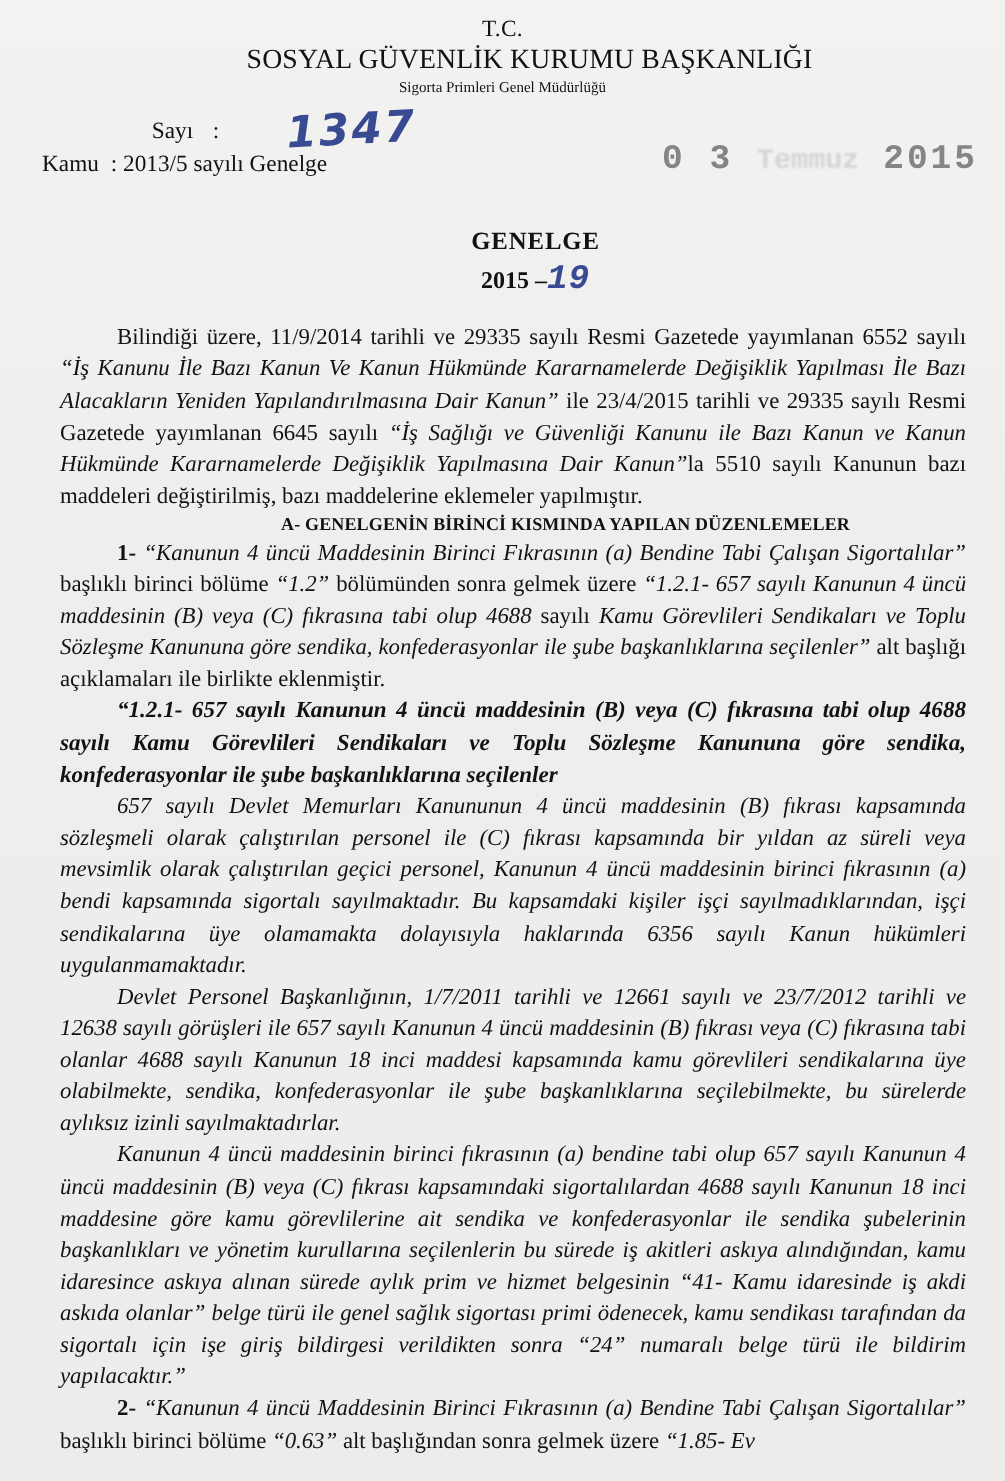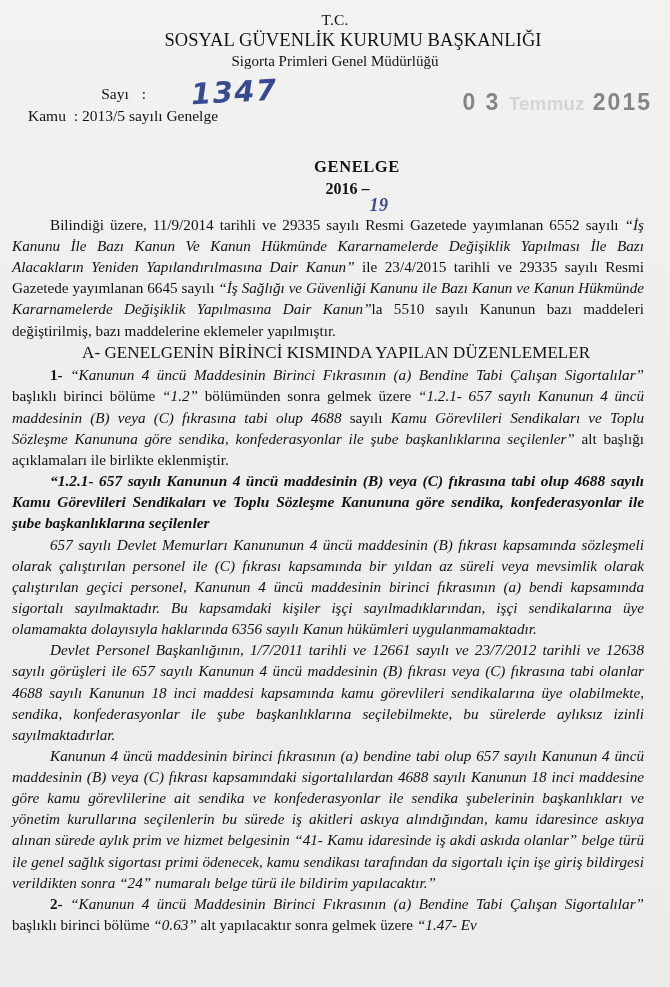--- a/index.html
+++ b/index.html
@@ -34,21 +34,21 @@
     font-size: 15.5px;
     letter-spacing: 0.2px;
   }
   .lh-org {
     font-size: 18.5px;
     letter-spacing: 0.1px;
     margin-top: 1px;
     padding-left: 36px;
   }
   .lh-dept {
-    font-size: 15px;
+    font-size: 10px;
     margin-top: 1px;
   }
 
   
   .meta {
     position: relative;
     height: 58px;
     margin-top: 12px;
   }
   .meta-left {
@@ -79,22 +79,22 @@
     color: #2b3f8c;
     font-style: italic;
     font-weight: 600;
     letter-spacing: 1.5px;
     transform: rotate(-3deg);
     opacity: 0.93;
   }
   .date-stamp {
     position: absolute;
     right: 18px;
-    top: 6px;
-    font-family: Liberation Sans, sans-serif;
+    top: 16px;
+    font-family: Liberation Mono, monospace;
     font-weight: bold;
     font-size: 23px;
     color: #5c5c62;
     letter-spacing: 2px;
     opacity: 0.72;
   }
   .date-stamp .stamp-month {
     color: #9c9ca4;
     opacity: 0.45;
     font-size: 19px;
@@ -114,54 +114,54 @@
     font-size: 16.5px;
     letter-spacing: 0.6px;
   }
   .genelge-no {
     font-weight: bold;
     font-size: 16px;
     position: relative;
     display: inline-block;
   }
   .handwritten-no {
-    font-family: Liberation Serif, serif;
+    font-family: Liberation Mono, monospace;
     font-style: italic;
     font-weight: 600;
     color: #2b3f8c;
-    font-size: 18px;
+    font-size: 23px;
     letter-spacing: 0.5px;
     position: relative;
-    top: 17px;
+    top: 0;
     opacity: 0.93;
   }
 
   
   .body {
-    margin: 14px 26px 0 12px;
+    margin: 14px 26px 0 40px;
     font-size: 15.2px;
     line-height: 1.39;
     text-align: justify;
   }
   .body p {
     margin: 0 0 0 0;
     text-indent: 38px;
   }
   .p-gap { margin-top: 11px; }
   .p-gap-sm { margin-top: 2px; }
 
   .it { font-style: italic; }
   .bnum { font-weight: bold; font-style: normal; }
 
   .section-heading {
-    font-weight: normal;
-    font-size: 17px;
+    font-weight: bold;
+    font-size: 12px;
     margin: 20px 0 0 0;
     text-indent: 0;
-    text-align: left;
+    text-align: center;
     padding-left: 32px;
     letter-spacing: 0.1px;
   }
   .sub-heading {
     font-weight: bold;
     font-style: italic;
     font-size: 15.4px;
     text-align: justify;
     margin-top: 15px;
     text-indent: 38px;
@@ -183,36 +183,36 @@
     <div class="meta-left">
       <div class="meta-row"><span class="meta-label">Sayı</span><span class="meta-colon">:</span></div>
       <div class="meta-row"><span class="meta-label">Kamu</span><span class="meta-colon">:</span><span>2013/5 sayılı Genelge</span></div>
       <div class="handwritten-sayi">1347</div>
     </div>
     <div class="date-stamp"><span>0 3</span> <span class="stamp-month">Temmuz</span> <span>2015</span></div>
   </div>
 
   <div class="genelge-block">
     <div class="genelge-word">GENELGE</div>
-    <div class="genelge-no"><span>2016 –</span><span class="handwritten-no">19</span></div>
+    <div class="genelge-no"><span>2015 –</span><span class="handwritten-no">19</span></div>
   </div>
 
   <div class="body">
 
     <p><span>Bilindiği üzere, 11/9/2014 tarihli ve 29335 sayılı Resmi Gazetede yayımlanan 6552 sayılı </span><span class="it">“İş Kanunu İle Bazı Kanun Ve Kanun Hükmünde Kararnamelerde Değişiklik Yapılması İle Bazı Alacakların Yeniden Yapılandırılmasına Dair Kanun”</span><span> ile  23/4/2015 tarihli ve 29335 sayılı Resmi Gazetede yayımlanan 6645 sayılı </span><span class="it">“İş Sağlığı ve Güvenliği Kanunu ile Bazı Kanun ve Kanun Hükmünde Kararnamelerde Değişiklik Yapılmasına Dair Kanun”</span><span>la 5510 sayılı Kanunun bazı maddeleri değiştirilmiş, bazı maddelerine eklemeler yapılmıştır.</span></p>
 
 
     <p class="section-heading">A- GENELGENİN BİRİNCİ KISMINDA YAPILAN DÜZENLEMELER</p>
 
     <p class="p-gap"><span class="bnum">1-</span> <span class="it">“Kanunun 4 üncü Maddesinin Birinci Fıkrasının (a) Bendine Tabi Çalışan Sigortalılar”</span><span> başlıklı birinci bölüme </span><span class="it">“1.2”</span><span> bölümünden sonra gelmek üzere </span><span class="it">“1.2.1- 657 sayılı Kanunun 4 üncü maddesinin (B) veya (C) fıkrasına tabi olup 4688</span><span> sayılı </span><span class="it">Kamu Görevlileri Sendikaları ve Toplu Sözleşme Kanununa göre sendika, konfederasyonlar ile şube başkanlıklarına seçilenler”</span><span> alt başlığı açıklamaları ile birlikte eklenmiştir.</span></p>
 
     <p class="sub-heading">“1.2.1- 657 sayılı Kanunun 4 üncü maddesinin (B) veya (C) fıkrasına tabi olup 4688 sayılı Kamu Görevlileri Sendikaları ve Toplu Sözleşme Kanununa göre sendika, konfederasyonlar ile şube başkanlıklarına seçilenler</p>
 
     <p class="it p-gap-sm">657 sayılı Devlet Memurları Kanununun 4 üncü maddesinin (B) fıkrası kapsamında sözleşmeli olarak çalıştırılan personel ile (C) fıkrası kapsamında bir yıldan az süreli veya mevsimlik olarak çalıştırılan geçici personel, Kanunun 4 üncü maddesinin birinci fıkrasının (a) bendi kapsamında sigortalı sayılmaktadır. Bu kapsamdaki kişiler işçi sayılmadıklarından, işçi sendikalarına üye olamamakta dolayısıyla haklarında 6356 sayılı Kanun hükümleri uygulanmamaktadır.</p>
 
     <p class="it">Devlet Personel Başkanlığının, 1/7/2011 tarihli ve 12661 sayılı ve 23/7/2012 tarihli ve 12638 sayılı görüşleri ile 657 sayılı Kanunun 4 üncü maddesinin (B) fıkrası veya (C) fıkrasına tabi olanlar 4688 sayılı Kanunun 18 inci maddesi kapsamında kamu görevlileri sendikalarına üye olabilmekte, sendika, konfederasyonlar ile şube başkanlıklarına seçilebilmekte, bu sürelerde aylıksız izinli sayılmaktadırlar.</p>
 
     <p class="it"><span>Kanunun 4 üncü maddesinin birinci fıkrasının (a) bendine tabi olup 657 sayılı Kanunun 4 üncü maddesinin (B) veya (C) fıkrası kapsamındaki sigortalılardan 4688 sayılı Kanunun 18 inci maddesine göre kamu görevlilerine ait sendika ve konfederasyonlar ile sendika şubelerinin başkanlıkları ve yönetim kurullarına seçilenlerin bu sürede iş akitleri askıya alındığından, kamu idaresince askıya alınan sürede aylık prim ve hizmet belgesinin </span><span>“41- Kamu idaresinde iş akdi askıda olanlar”</span><span> belge türü ile genel sağlık sigortası primi ödenecek, kamu sendikası tarafından da sigortalı için işe giriş bildirgesi verildikten sonra </span><span>“24”</span><span> numaralı belge türü ile bildirim yapılacaktır.”</span></p>
 
-    <p class="p-gap"><span class="bnum">2-</span> <span class="it">“Kanunun 4 üncü Maddesinin Birinci Fıkrasının (a) Bendine Tabi Çalışan Sigortalılar”</span><span> başlıklı birinci bölüme </span><span class="it">“0.63”</span><span> alt yapılacaktır sonra gelmek üzere </span><span class="it">“1.47- Ev</span></p>
+    <p class="p-gap"><span class="bnum">2-</span> <span class="it">“Kanunun 4 üncü Maddesinin Birinci Fıkrasının (a) Bendine Tabi Çalışan Sigortalılar”</span><span> başlıklı birinci bölüme </span><span class="it">“0.63”</span><span> alt başlığından sonra gelmek üzere </span><span class="it">“1.85- Ev</span></p>
 
   </div>
 </div>
 
 </body></html>

